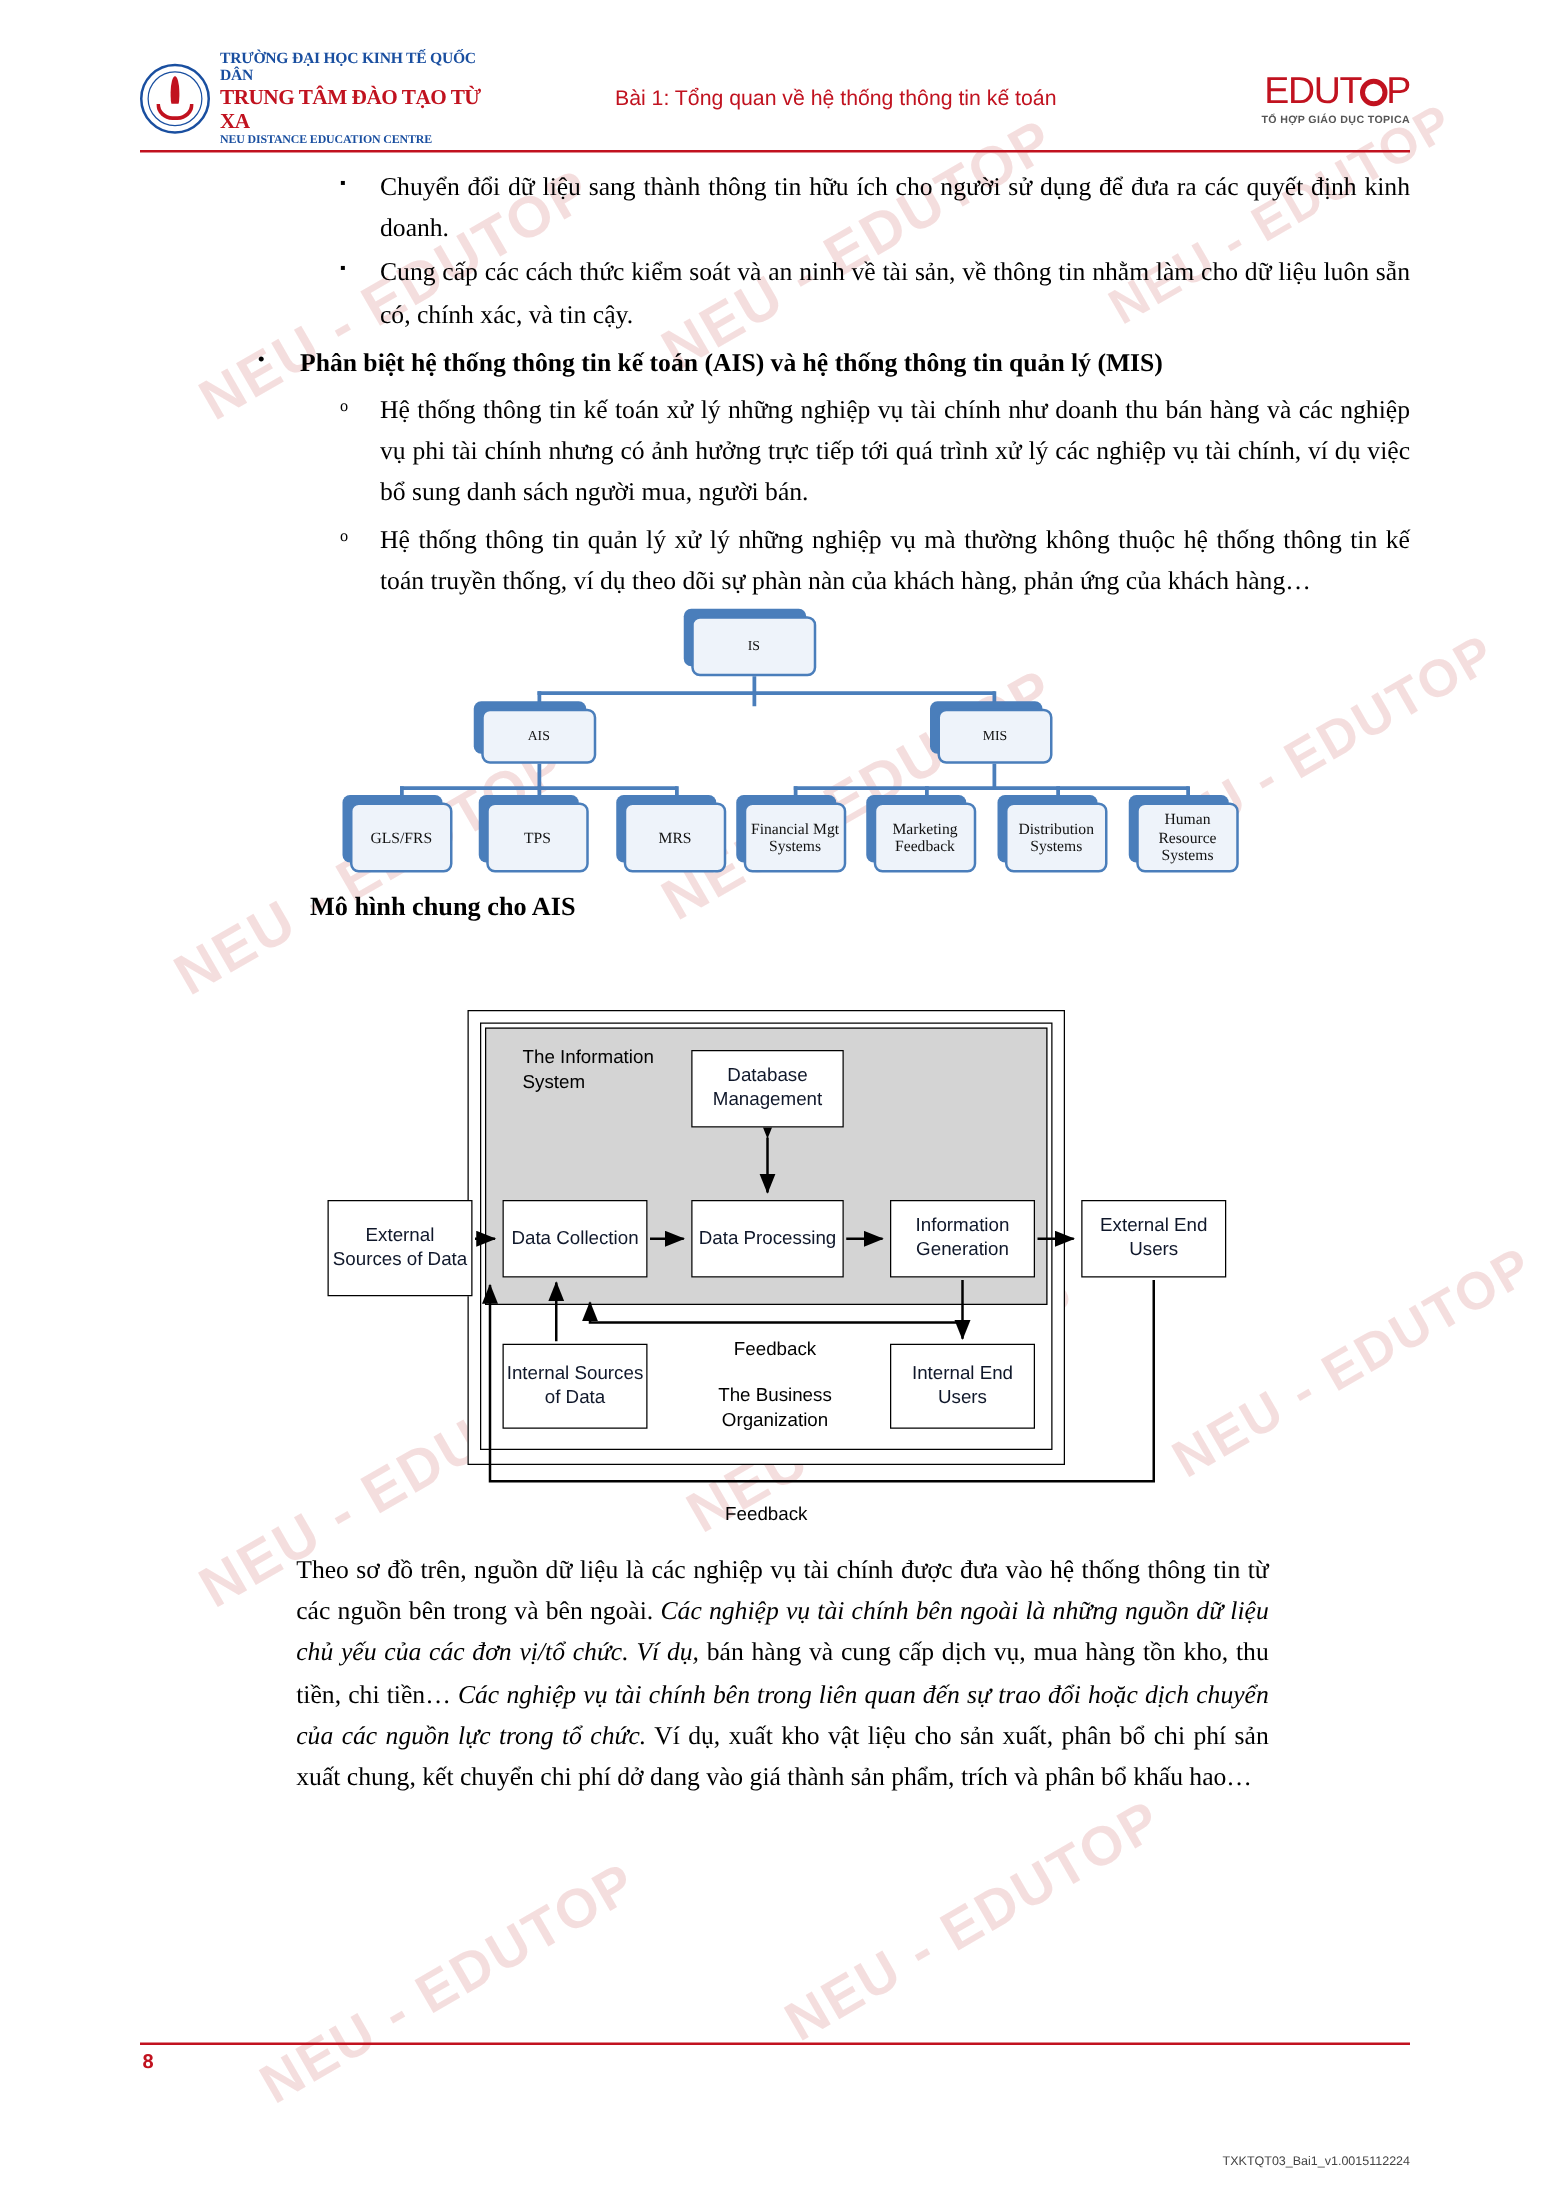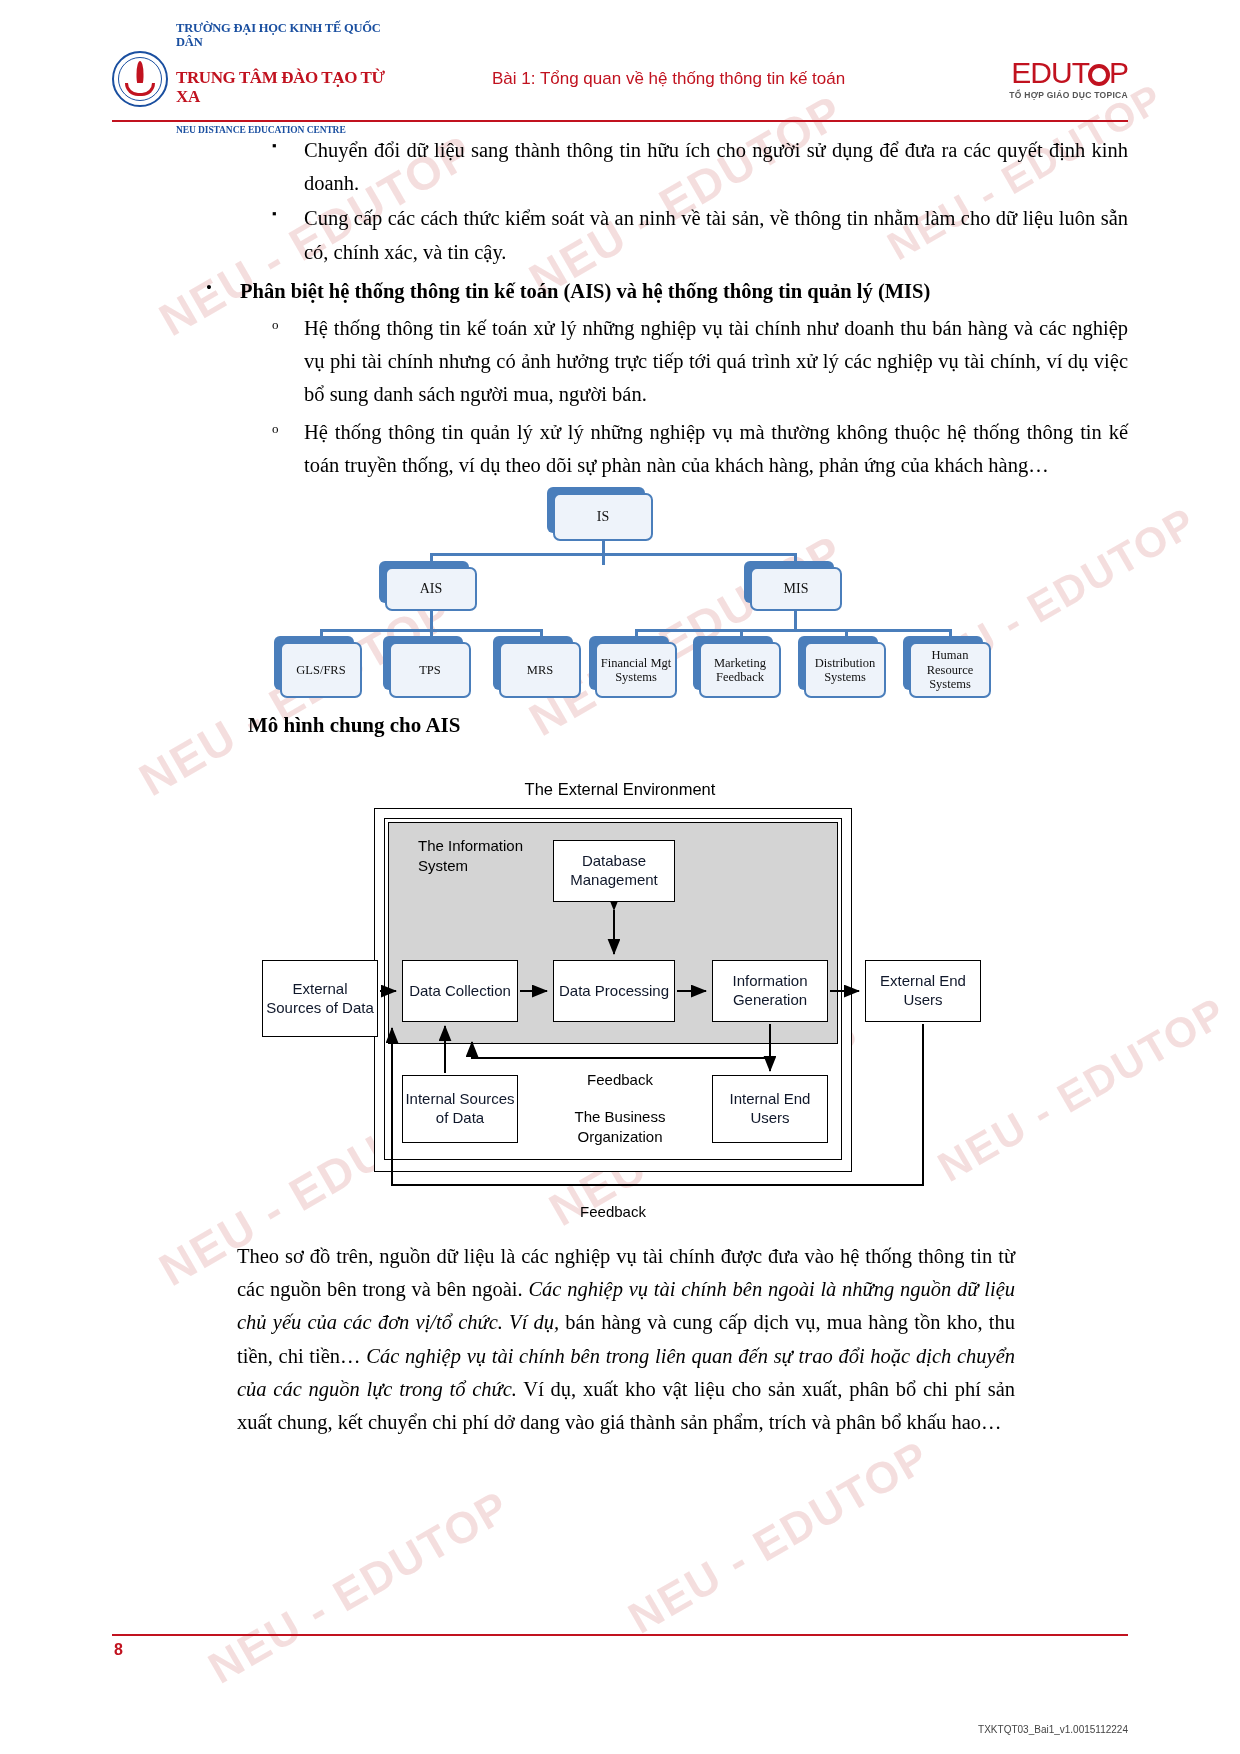--- a/index.html
+++ b/index.html
@@ -62,21 +62,21 @@
     border-radius: 0 0 16px 16px;
     background: #ffffff;
   }
   .logo-seal .flame {
     position: absolute; left: 50%; top: 16%;
     transform: translateX(-50%);
     width: 7px; height: 26px;
     background: #c1121f;
     border-radius: 50% 50% 40% 40%;
   }
-  .logo-text { display: flex; flex-direction: column; gap: 19px; }
+  .logo-text { display: flex; flex-direction: column; gap: 1px; }
   .logo-l1 {
     font-family: "Liberation Serif", serif;
     font-size: 12.5px; font-weight: 700; color: #1a4fa0;
     letter-spacing: -0.2px; line-height: 1.1;
   }
   .logo-l2 {
     font-family: "Liberation Serif", serif;
     font-size: 17px; font-weight: 700; color: #c1121f;
     letter-spacing: -0.4px; line-height: 1.1;
   }
@@ -145,21 +145,21 @@
   .orgchart {
     position: absolute;
     left: 265px; top: 487px; width: 745px; height: 230px;
   }
   .node {
     position: absolute;
     border: 2.5px solid #4a7ebb;
     border-radius: 7px;
     background: #eef3fa;
     font-family: "Liberation Serif", serif;
-    font-size: 14px;
+    font-size: 11px;
     color: #111;
     display: flex; align-items: center; justify-content: center;
     text-align: center;
     line-height: 1.15;
     box-shadow: -7px -7px 0 -1px #4a7ebb;
     z-index: 3;
   }
   .node.root { width: 100px; height: 48px; left: 288px; top: 6px; }
   .node.ais  { width: 92px;  height: 44px; left: 120px; top: 80px; }
   .node.mis  { width: 92px;  height: 44px; left: 485px; top: 80px; }
@@ -338,21 +338,20 @@
     <div class="node leaf" style="left:234px;width:82px;">MRS</div>
     <div class="node leaf" style="left:330px;width:82px;">Financial Mgt Systems</div>
     <div class="node leaf" style="left:434px;width:82px;">Marketing Feedback</div>
     <div class="node leaf" style="left:539px;width:82px;">Distribution Systems</div>
     <div class="node leaf" style="left:644px;width:82px;">Human Resource Systems</div>
   </div>
 
   <div class="caption">Mô hình chung cho AIS</div>
 
   <div class="flow">
-    <div class="flow-title">The External Environment</div>
 
     <div class="outer-box"></div>
     <div class="inner-box"></div>
     <div class="grey-box"></div>
 
     <div class="flabel" style="left:178px;top:56px;width:110px;">The Information System</div>
 
     <div class="fbox" style="left:313px;top:60px;width:122px;height:62px;">Database Management</div>
 
     <div class="fbox" style="left:22px;top:180px;width:116px;height:77px;">External Sources of Data</div>

